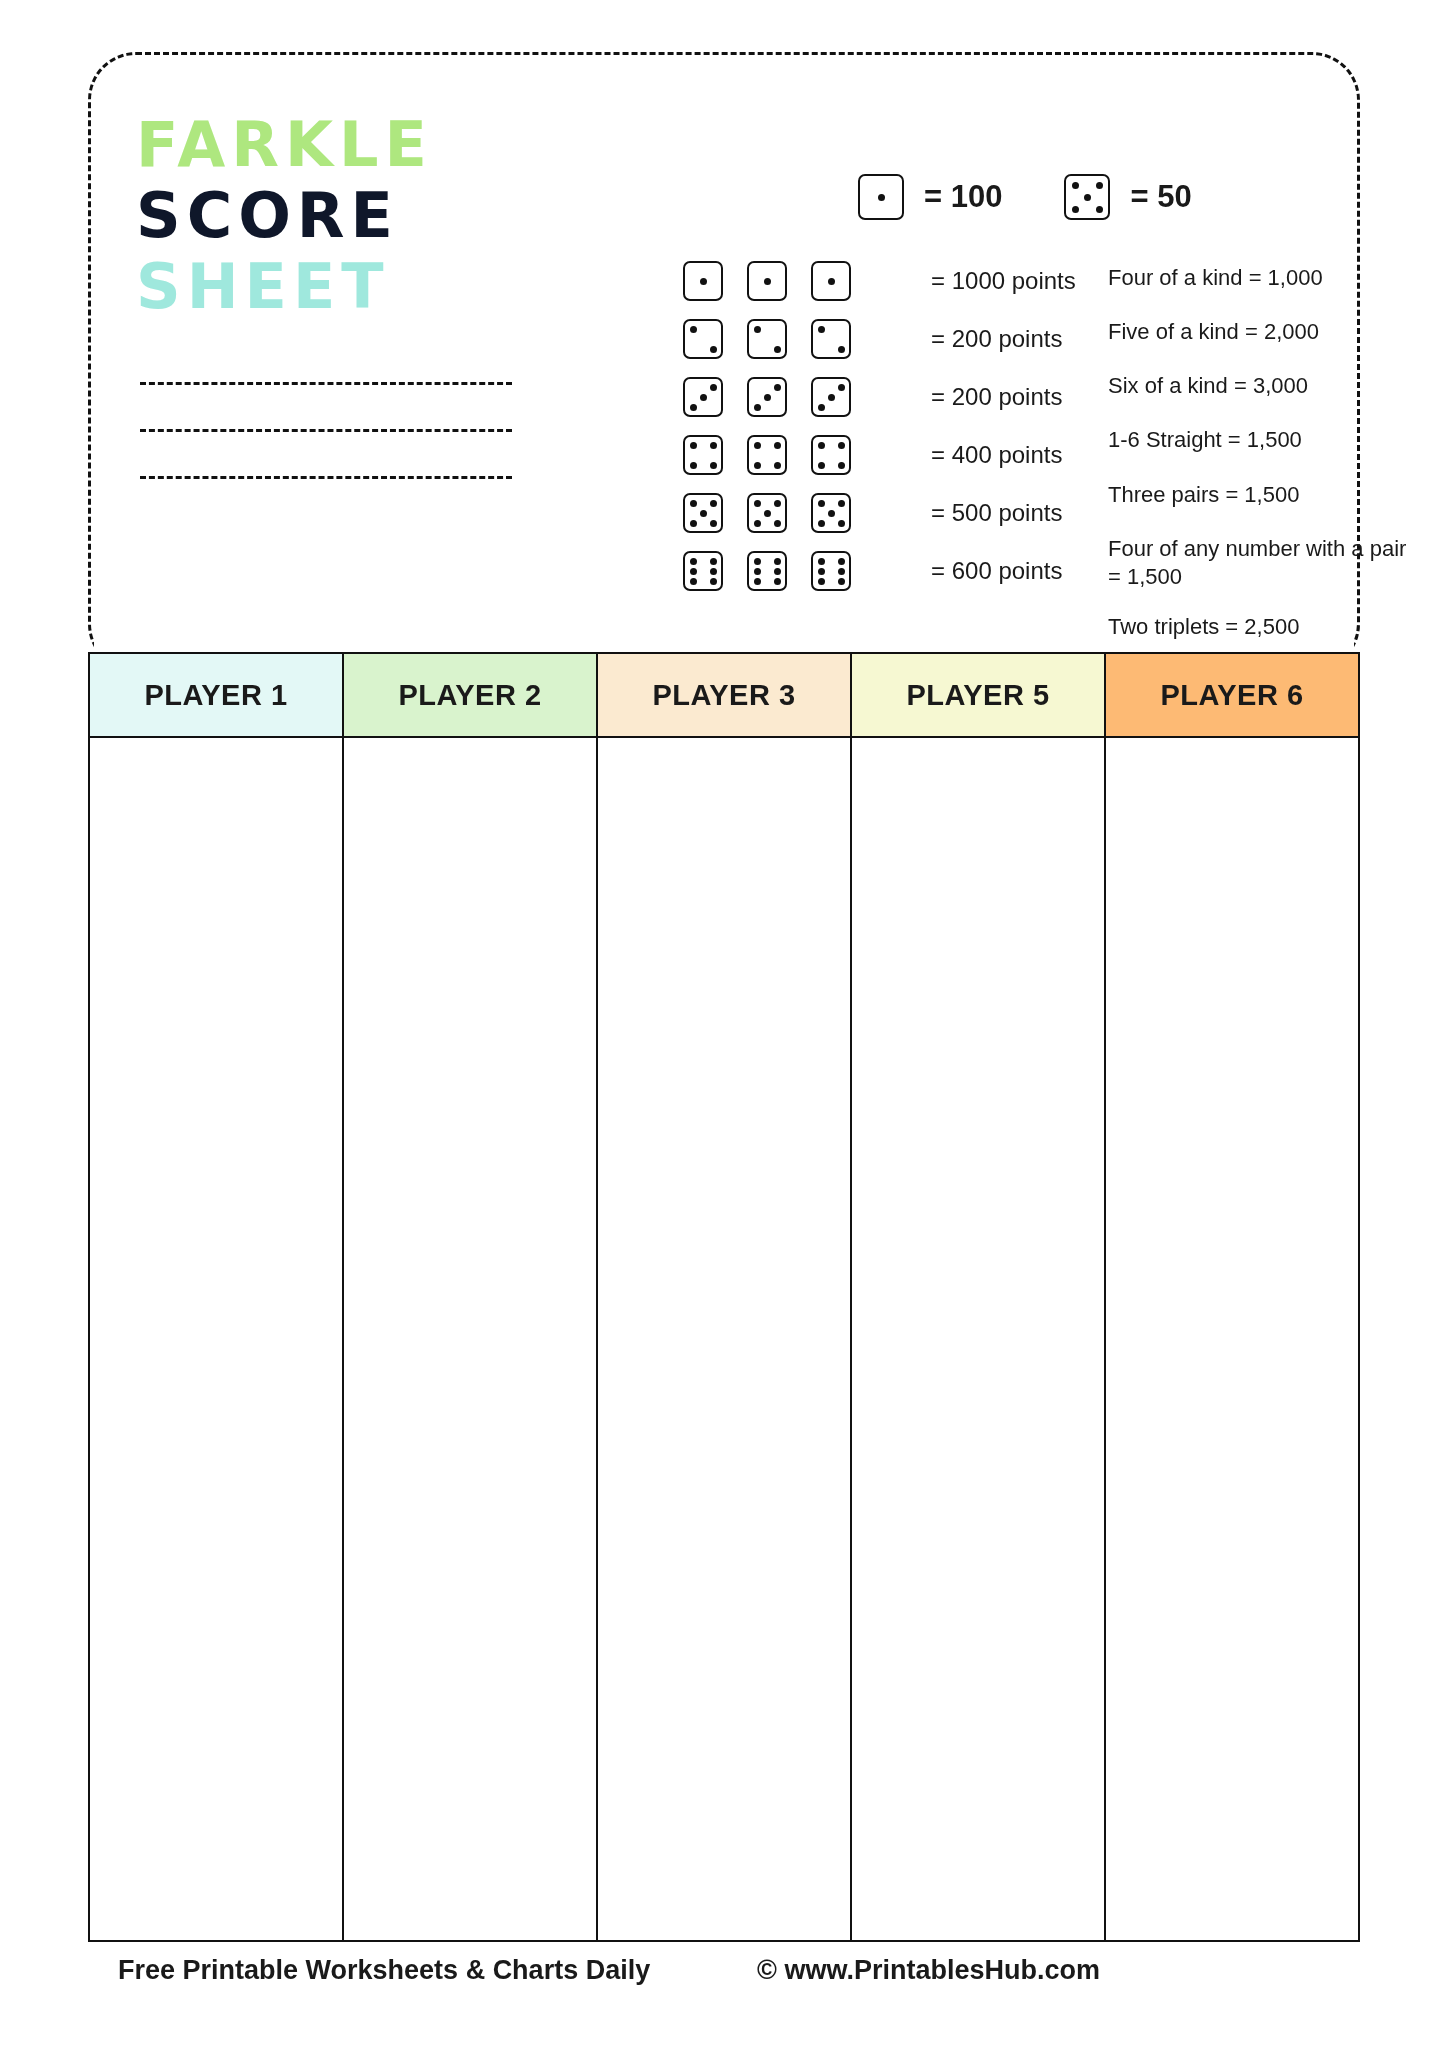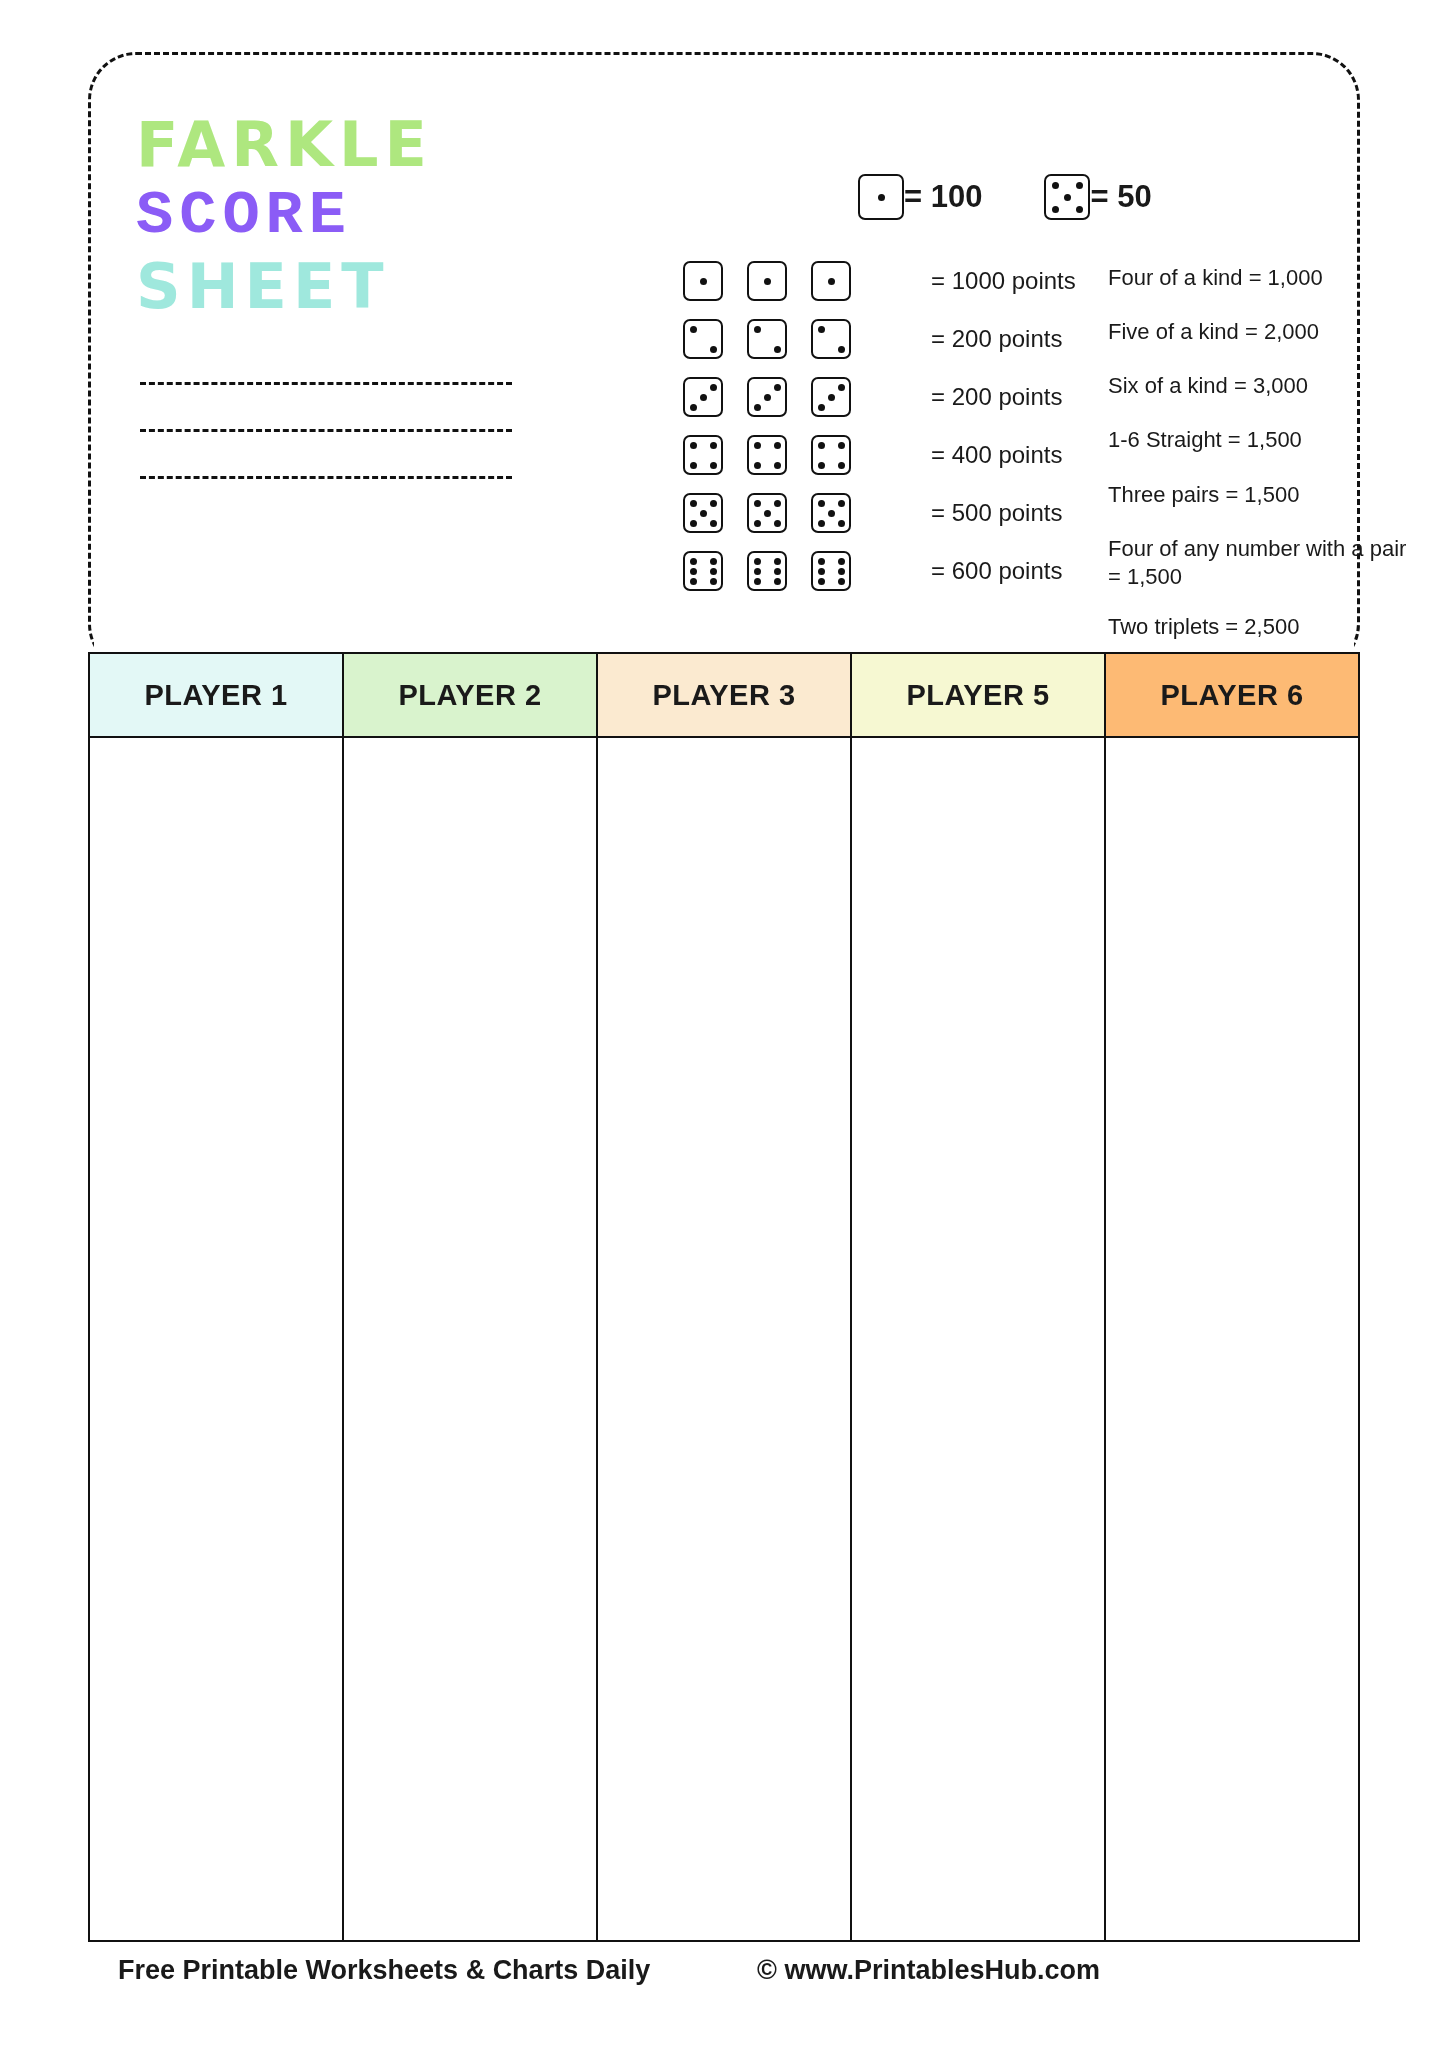--- a/index.html
+++ b/index.html
@@ -54,21 +54,21 @@
   .title-line {
     font-family: "DejaVu Sans", sans-serif;
     font-weight: 700;
     font-size: 62px;
     letter-spacing: 6px;
     line-height: 1.08;
     margin: 0 0 4px 0;
     -webkit-text-stroke: 2px rgba(255,255,255,0);
   }
   .title-1 { color: #aee77f; }
-  .title-2 { color: #8b5cf6; font-family: Liberation Mono, monospace; }
+  .title-2 { color: #0f172a; }
   .title-3 { color: #9fe8dd; }
 
   .name-lines {
     position: absolute;
     left: 52px;
     top: 330px;
     width: 400px;
   }
   .name-line {
     border-top: 3px dashed #111;
@@ -120,21 +120,21 @@
     top: 122px;
     display: flex;
     align-items: center;
     gap: 62px;
     font-size: 31px;
     font-weight: 600;
   }
   .legend-item {
     display: flex;
     align-items: center;
-    gap: 0;
+    gap: 20px;
   }
 
   
   .score-rows {
     position: absolute;
     left: 595px;
     top: 200px;
   }
   .score-row {
     display: flex;

